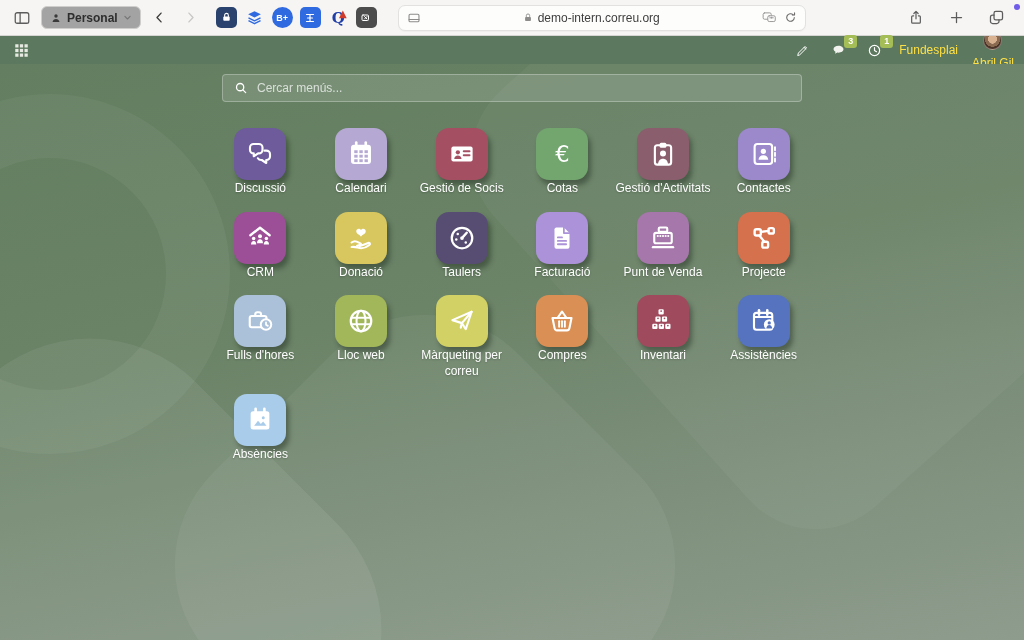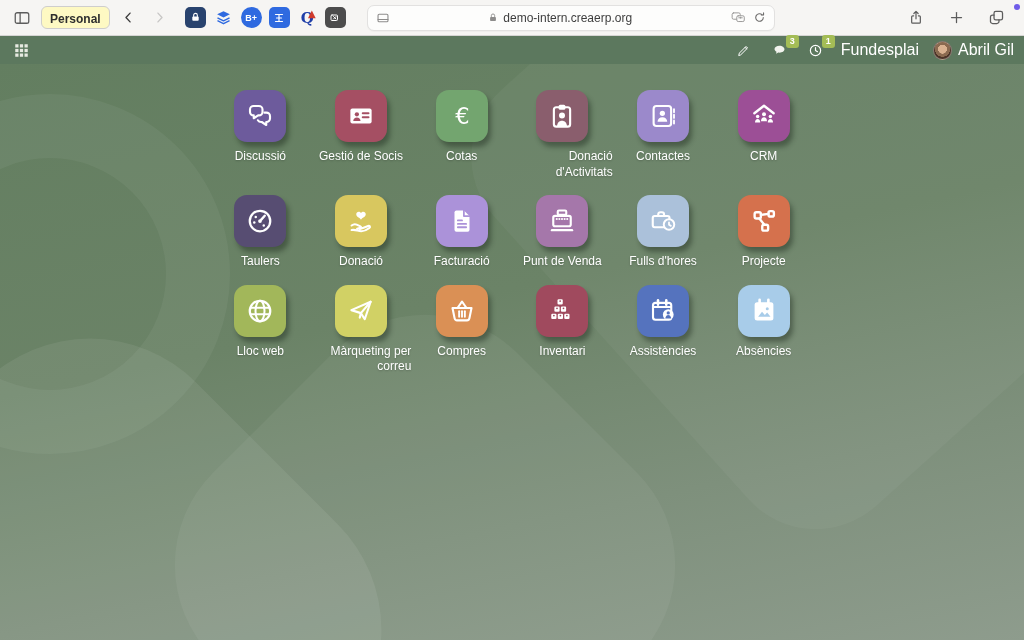--- a/index.html
+++ b/index.html
@@ -1,21 +1,21 @@
 <!DOCTYPE html>
 <html><head>
 <meta charset="utf-8">
 <style>
   * { margin:0; padding:0; box-sizing:border-box; }
   html,body { width:1024px; height:640px; overflow:hidden; font-family:"Liberation Sans",sans-serif; background:#e9e8e7; }
 
   
   .browser-toolbar { height:36px; background:#f6f5f3; border-bottom:1px solid #d6d5d4; display:flex; align-items:center; padding:0 10px; gap:7px; position:relative; }
   .tb-icon { display:flex; align-items:center; justify-content:center; width:24px; height:24px; border-radius:5px; cursor:pointer; flex:0 0 auto; }
-  .profile-pill { display:flex; align-items:center; gap:5px; height:23px; padding:0 8px; border:1px solid #cfcecd; border-radius:6px; background:#fef9c3; cursor:pointer;flex-direction:column; }
+  .profile-pill { display:flex; align-items:center; gap:5px; height:23px; padding:0 8px; border:1px solid #cfcecd; border-radius:6px; background:#a3a3a3; cursor:pointer; }
   .profile-pill .lbl { font-size:12px; font-weight:700; color:#2e2e2e; }
   .ext-badge { width:21px; height:21px; border-radius:5px; display:flex; align-items:center; justify-content:center; cursor:pointer; flex:0 0 auto; }
   .ext-blue { background:#2f6ae0; color:#fff; font-size:9px; font-weight:700; }
   .ext-circle { border-radius:50%; }
   .ext-dark { background:#29436e; }
   .ext-gray { background:#4c4c4c; color:#fff; font-size:10px; }
   .ext-q { background:transparent; color:#1f3ea8; font-family:"DejaVu Serif",serif; font-size:15px; font-weight:700; position:relative; }
   .ext-q .tick { position:absolute; top:1px; right:2px; color:#d03a2b; font-size:10px; }
   .address-bar { width:408px; height:26px; margin-left:14px; background:#fdfdfc; border:1px solid #e2e1e0; border-radius:7px; display:flex; align-items:center; padding:0 8px; cursor:text; box-shadow:0 1px 1px rgba(0,0,0,0.03); }
   .address-center { display:flex; align-items:center; gap:5px; margin:0 auto; }
@@ -23,40 +23,40 @@
   .address-right { display:flex; align-items:center; gap:7px; }
   .toolbar-spacer { flex:1; }
   .tb-right { display:flex; align-items:center; gap:16px; margin-right:6px; }
   .record-dot { position:absolute; top:4px; right:4px; width:6px; height:6px; border-radius:50%; background:#6f5ce8; }
 
   
   .app-header { height:28px; background:#5c785e; display:flex; align-items:center; padding:0 10px; color:#eef0ea; }
   .hdr-right { margin-left:auto; display:flex; align-items:center; gap:14px; }
   .hdr-btn { position:relative; display:flex; align-items:center; justify-content:center; width:22px; height:22px; cursor:pointer; }
   .hdr-badge { position:absolute; top:-4px; right:-8px; background:#a4bd56; color:#fff; font-size:9px; font-weight:700; line-height:1; padding:2px 4px; border-radius:3px; }
-  .hdr-text { font-size:16px; color:#ffffff; cursor:pointer; }
-  .user-chip { display:flex; align-items:center; gap:6px; cursor:pointer; }
+  .hdr-text { font-size:12px; color:#fde047; cursor:pointer; }
+  .user-chip { display:flex; align-items:center; gap:6px; cursor:pointer;flex-direction:column; }
   .avatar { width:19px; height:19px; border-radius:50%; background:radial-gradient(circle at 50% 42%, #d9b291 0 34%, #8a6a50 35% 58%, #4c3428 59% 100%); border:1px solid rgba(255,255,255,0.35); }
 
   
   .main { position:relative; height:576px; background:linear-gradient(168deg,#637e60 0%, #6b8367 42%, #7e907c 72%, #8e9c8d 100%); overflow:hidden; }
   .wm { position:absolute; background:rgba(255,255,255,0.07); }
   .wm-petal1 { left:-160px; bottom:-240px; width:500px; height:500px; border-radius:150px; transform:rotate(45deg); }
   .wm-petal2 { left:210px; bottom:-140px; width:430px; height:430px; border-radius:130px; transform:rotate(45deg); background:rgba(255,255,255,0.05); }
   .wm-ring { left:-130px; top:30px; width:360px; height:360px; border-radius:50%; background:transparent; border:64px solid rgba(255,255,255,0.05); }
   .wm-diag { right:-260px; top:-240px; width:760px; height:560px; transform:rotate(-42deg); background:rgba(255,255,255,0.04); border-radius:90px; }
 
   .search-bar { position:relative; width:580px; height:28px; margin:10px auto 0; background:rgba(255,255,255,0.13); border:1px solid rgba(255,255,255,0.28); border-radius:4px; display:flex; align-items:center; padding:0 11px; gap:9px; }
   .search-input { flex:1; background:transparent; border:none; outline:none; font-size:12px; color:#fff; font-family:"Liberation Sans",sans-serif; }
   .search-input::placeholder { color:rgba(255,255,255,0.72); }
 
   .apps-grid { position:relative; width:604px; margin:26px auto 0; display:grid; grid-template-columns:repeat(6,1fr); row-gap:15px; }
   .app-tile { display:flex; flex-direction:column; align-items:center; cursor:pointer; }
   .tile-box { width:52px; height:52px; border-radius:13px; display:flex; align-items:center; justify-content:center; box-shadow:3px 5px 5px rgba(25,35,25,0.42); }
-  .tile-label { margin-top:7px; font-size:12px; color:#fff; text-align:right; max-width:114px; line-height:1.3; text-shadow:0 1px 2px rgba(0,0,0,0.22); }
+  .tile-label { margin-top:1px; font-size:12px; color:#fff; text-align:center; max-width:114px; line-height:1.3; text-shadow:0 1px 2px rgba(0,0,0,0.22); }
 
   svg { display:block; }
   .ic { stroke:#fff; fill:none; stroke-width:1.7; stroke-linecap:round; stroke-linejoin:round; }
 </style>
 </head>
 <body>
 
 <div class="browser-toolbar">
   <div class="tb-icon">
     <svg width="18" height="18" viewBox="0 0 24 24" class="ic" style="stroke:#5d5d5d">
@@ -117,21 +117,21 @@
   <div class="address-bar">
     <svg width="14" height="14" viewBox="0 0 24 24" class="ic" style="stroke:#8d8c8b;stroke-width:1.9">
         <rect x="3.5" y="5.5" width="17" height="13" rx="2"></rect>
         <line x1="3.5" y1="14.5" x2="20.5" y2="14.5"></line>
       </svg>
     <span class="address-center">
       <svg width="10" height="11" viewBox="0 0 24 24">
           <rect x="5" y="10.5" width="14" height="10" rx="2" fill="#8d8c8b"></rect>
           <path d="M8 10.5V7.5a4 4 0 018 0v3" fill="none" stroke="#8d8c8b" stroke-width="2.2"></path>
         </svg>
-      <span class="url-text">demo-intern.creaerp.org</span>
+      <span class="url-text">demo-intern.correu.org</span>
     </span>
     <span class="address-right">
       <svg width="15" height="13" viewBox="0 0 26 22" class="ic" style="stroke:#9a9998;stroke-width:1.7">
           <rect x="2" y="3" width="14" height="11" rx="2.5"></rect>
           <rect x="10" y="8" width="13" height="10" rx="2.5" fill="#fdfdfc"></rect>
           <line x1="13.5" y1="11.5" x2="19.5" y2="11.5"></line>
           <line x1="16.5" y1="10.5" x2="16.5" y2="12"></line>
         </svg>
       <svg width="13" height="13" viewBox="0 0 24 24" class="ic" style="stroke:#6e6d6c;stroke-width:2">
           <path d="M19 12a7 7 0 11-2.1-5"></path>
@@ -206,34 +206,64 @@
     </div>
   </div>
 </div>
 
 <div class="main">
   <div class="wm wm-ring"></div>
   <div class="wm wm-petal1"></div>
   <div class="wm wm-petal2"></div>
   <div class="wm wm-diag"></div>
 
+  <div class="search-bar">
+    <svg width="14" height="14" viewBox="0 0 24 24" class="ic" style="stroke-width:2.2">
+        <circle cx="10.5" cy="10.5" r="6.2"></circle>
+        <line x1="15.2" y1="15.2" x2="20" y2="20"></line>
+      </svg>
+    <input class="search-input" type="text" placeholder="Cercar menús..." style="">
+  </div>
 
   <div class="apps-grid">
   <div class="app-tile">
     <div class="tile-box" style="background: rgb(109, 91, 156); --tile: #6d5b9c;">
       <span class="tile-icon">
             <svg width="30" height="30" viewBox="0 0 24 24" class="ic">
               <path d="M4 6.8C4 5.2 5.3 4 6.9 4h4.2C12.7 4 14 5.2 14 6.8v1.9c0 1.6-1.3 2.8-2.9 2.8h-.6L7 13.8v-2.3h-.1C5.3 11.5 4 10.3 4 8.7z"></path>
               <path d="M15.6 9.3h1.5c1.6 0 2.9 1.2 2.9 2.8V14c0 1.6-1.3 2.8-2.9 2.8H17v2.4l-3.6-2.4h-.5c-1.1 0-2.1-.6-2.6-1.4"></path>
             </svg>
           </span>
     </div>
     <div class="tile-label">Discussió</div>
   </div>
 
+  <div class="app-tile">
+    <div class="tile-box" style="background: rgb(181, 169, 212); --tile: #b5a9d4;">
+      <span class="tile-icon">
+            <svg width="30" height="30" viewBox="0 0 24 24" class="ic">
+              <rect x="4" y="4.6" width="16" height="15.4" rx="2.4" fill="#fff" stroke="none"></rect>
+              <line x1="8.2" y1="2.8" x2="8.2" y2="6" stroke-width="2.1"></line>
+              <line x1="15.8" y1="2.8" x2="15.8" y2="6" stroke-width="2.1"></line>
+              <g fill="var(--tile)" stroke="none">
+                <rect x="6.6" y="9" width="2.7" height="2.3"></rect>
+                <rect x="10.7" y="9" width="2.7" height="2.3"></rect>
+                <rect x="14.8" y="9" width="2.7" height="2.3"></rect>
+                <rect x="6.6" y="12.6" width="2.7" height="2.3"></rect>
+                <rect x="10.7" y="12.6" width="2.7" height="2.3"></rect>
+                <rect x="14.8" y="12.6" width="2.7" height="2.3"></rect>
+                <rect x="6.6" y="16.2" width="2.7" height="2.3"></rect>
+                <rect x="10.7" y="16.2" width="2.7" height="2.3"></rect>
+                <rect x="14.8" y="16.2" width="2.7" height="2.3"></rect>
+              </g>
+            </svg>
+          </span>
+    </div>
+    <div class="tile-label">Calendari</div>
+  </div>
 
   <div class="app-tile">
     <div class="tile-box" style="background: rgb(165, 79, 99); --tile: #a54f63;">
       <span class="tile-icon">
             <svg width="30" height="30" viewBox="0 0 24 24" class="ic">
               <rect x="3.5" y="6" width="17" height="12" rx="1.6" fill="#fff" stroke="none"></rect>
               <circle cx="8.7" cy="10.6" r="1.7" fill="var(--tile)" stroke="none"></circle>
               <path d="M5.8 15.9c0-1.7 1.3-2.7 2.9-2.7s2.9 1 2.9 2.7z" fill="var(--tile)" stroke="none"></path>
               <line x1="13.4" y1="9.8" x2="18" y2="9.8" stroke="var(--tile)" stroke-width="1.6"></line>
               <line x1="13.4" y1="13" x2="18" y2="13" stroke="var(--tile)" stroke-width="1.6"></line>
@@ -258,21 +288,21 @@
     <div class="tile-box" style="background: rgb(138, 94, 109); --tile: #8a5e6d;">
       <span class="tile-icon">
             <svg width="30" height="30" viewBox="0 0 24 24" class="ic">
               <rect x="5.5" y="5" width="13" height="15.5" rx="2"></rect>
               <rect x="9.3" y="3" width="5.4" height="4" rx="1.2" fill="#fff" stroke="none"></rect>
               <circle cx="12" cy="11.6" r="2.4" fill="#fff" stroke="none"></circle>
               <path d="M8 20.4c0-3 1.8-4.7 4-4.7s4 1.7 4 4.7z" fill="#fff" stroke="none"></path>
             </svg>
           </span>
     </div>
-    <div class="tile-label">Donació d'Activitats</div>
+    <div class="tile-label">Gestió d'Activitats</div>
   </div>
 
   <div class="app-tile">
     <div class="tile-box" style="background: rgb(155, 137, 203); --tile: #9b89cb;">
       <span class="tile-icon">
             <svg width="30" height="30" viewBox="0 0 24 24" class="ic">
               <rect x="4.5" y="4" width="14" height="16" rx="2.2"></rect>
               <circle cx="11.5" cy="9.8" r="2.1" fill="#fff" stroke="none"></circle>
               <path d="M7.6 16.6c0-2.3 1.7-3.7 3.9-3.7s3.9 1.4 3.9 3.7z" fill="#fff" stroke="none"></path>
               <line x1="20.8" y1="6.5" x2="20.8" y2="9" stroke-width="1.5"></line>
@@ -298,48 +328,48 @@
                 <path d="M15 17.2c0-1.9.9-2.9 2.1-2.9s2.1 1 2.1 2.9z"></path>
               </g>
             </svg>
           </span>
     </div>
     <div class="tile-label">CRM</div>
   </div>
 
 
   <div class="app-tile">
+    <div class="tile-box" style="background: rgb(216, 199, 95); --tile: #d8c75f;">
+      <span class="tile-icon">
+            <svg width="30" height="30" viewBox="0 0 24 24" class="ic">
+              <path d="M12 11c-.9-1.9-3.8-2.1-3.8-4.4 0-1.2.9-2.1 2-2.1.8 0 1.5.5 1.8 1.1.3-.6 1-1.1 1.8-1.1 1.1 0 2 .9 2 2.1 0 2.3-2.9 2.5-3.8 4.4z" fill="#fff" stroke="none"></path>
+              <path d="M4.5 15.6c1.3-1 2.7-1.3 4-.7l3.1 1.4c.5.2.5 1-.1 1.2l-2.6.8"></path>
+              <path d="M11 18.4c2.8-.9 5.4-1.9 6.7-2.4 1.2-.4 2 .8 1 1.6-1.8 1.4-4.3 2.6-6.5 2.6-2.7 0-4.5-1.6-7.7-1"></path>
+            </svg>
+          </span>
+    </div>
+    <div class="tile-label">Donació</div>
+  </div>
+
+  <div class="app-tile">
     <div class="tile-box" style="background: rgb(87, 77, 114); --tile: #574d72;">
       <span class="tile-icon">
             <svg width="30" height="30" viewBox="0 0 24 24" class="ic">
               <circle cx="12" cy="12" r="8.2" stroke-width="1.8"></circle>
               <g fill="#fff" stroke="none">
                 <circle cx="12" cy="12" r="1.5"></circle>
                 <circle cx="7.4" cy="13.2" r="1"></circle>
                 <circle cx="8.6" cy="8.8" r="1"></circle>
                 <circle cx="15" cy="15.6" r="1"></circle>
               </g>
               <line x1="13" y1="10.9" x2="15.8" y2="7.8" stroke-width="1.9"></line>
             </svg>
           </span>
     </div>
     <div class="tile-label">Taulers</div>
-  </div>
-
-  <div class="app-tile">
-    <div class="tile-box" style="background: rgb(216, 199, 95); --tile: #d8c75f;">
-      <span class="tile-icon">
-            <svg width="30" height="30" viewBox="0 0 24 24" class="ic">
-              <path d="M12 11c-.9-1.9-3.8-2.1-3.8-4.4 0-1.2.9-2.1 2-2.1.8 0 1.5.5 1.8 1.1.3-.6 1-1.1 1.8-1.1 1.1 0 2 .9 2 2.1 0 2.3-2.9 2.5-3.8 4.4z" fill="#fff" stroke="none"></path>
-              <path d="M4.5 15.6c1.3-1 2.7-1.3 4-.7l3.1 1.4c.5.2.5 1-.1 1.2l-2.6.8"></path>
-              <path d="M11 18.4c2.8-.9 5.4-1.9 6.7-2.4 1.2-.4 2 .8 1 1.6-1.8 1.4-4.3 2.6-6.5 2.6-2.7 0-4.5-1.6-7.7-1"></path>
-            </svg>
-          </span>
-    </div>
-    <div class="tile-label">Donació</div>
   </div>
 
   <div class="app-tile">
     <div class="tile-box" style="background: rgb(171, 146, 217); --tile: #ab92d9;">
       <span class="tile-icon">
             <svg width="30" height="30" viewBox="0 0 24 24" class="ic">
               <path d="M8.5 3.5h5l4.5 4.5v11a1.5 1.5 0 01-1.5 1.5h-9A1.5 1.5 0 016 19V5a1.5 1.5 0 011.5-1.5z" fill="#fff" stroke="none"></path>
               <path d="M13.5 3.5v4.5H18" stroke="var(--tile)" stroke-width="1.4"></path>
               <g stroke="var(--tile)" stroke-width="1.5">
                 <line x1="8.7" y1="11.5" x2="12" y2="11.5"></line>
@@ -366,45 +396,45 @@
                 <circle cx="16.2" cy="10.4" r=".85"></circle>
               </g>
               <line x1="4" y1="19.3" x2="20" y2="19.3" stroke-width="1.9"></line>
             </svg>
           </span>
     </div>
     <div class="tile-label">Punt de Venda</div>
   </div>
 
   <div class="app-tile">
-    <div class="tile-box" style="background: rgb(171, 193, 218); --tile: #abc1da;">
-      <span class="tile-icon">
-            <svg width="30" height="30" viewBox="0 0 24 24" class="ic">
-              <rect x="3.8" y="8" width="13.4" height="9" rx="1.6"></rect>
-              <path d="M8.2 8V6.6C8.2 5.7 8.9 5 9.8 5h1.4c.9 0 1.6.7 1.6 1.6V8"></path>
-              <circle cx="16.8" cy="14.8" r="4.2" fill="var(--tile)" stroke-width="1.6"></circle>
-              <path d="M16.8 13v2l1.5.9" stroke-width="1.4"></path>
-            </svg>
-          </span>
-    </div>
-    <div class="tile-label">Fulls d'hores</div>
-  </div>
-
-  <div class="app-tile">
     <div class="tile-box" style="background: rgb(213, 113, 77); --tile: #d5714d;">
       <span class="tile-icon">
             <svg width="30" height="30" viewBox="0 0 24 24" class="ic" style="stroke-width:1.9">
               <rect x="4.5" y="5" width="5" height="5" rx="1.4"></rect>
               <rect x="15.6" y="4.1" width="4.3" height="4.3" rx="1.3"></rect>
               <rect x="10.6" y="15" width="4.7" height="4.7" rx="1.4"></rect>
               <path d="M9.5 7.1l6.1-.8M8.3 10l4 5"></path>
             </svg>
           </span>
     </div>
     <div class="tile-label">Projecte</div>
+  </div>
+
+  <div class="app-tile">
+    <div class="tile-box" style="background: rgb(171, 193, 218); --tile: #abc1da;">
+      <span class="tile-icon">
+            <svg width="30" height="30" viewBox="0 0 24 24" class="ic">
+              <rect x="3.8" y="8" width="13.4" height="9" rx="1.6"></rect>
+              <path d="M8.2 8V6.6C8.2 5.7 8.9 5 9.8 5h1.4c.9 0 1.6.7 1.6 1.6V8"></path>
+              <circle cx="16.8" cy="14.8" r="4.2" fill="var(--tile)" stroke-width="1.6"></circle>
+              <path d="M16.8 13v2l1.5.9" stroke-width="1.4"></path>
+            </svg>
+          </span>
+    </div>
+    <div class="tile-label">Fulls d'hores</div>
   </div>
 
   <div class="app-tile">
     <div class="tile-box" style="background: rgb(162, 183, 90); --tile: #a2b75a;">
       <span class="tile-icon">
             <svg width="30" height="30" viewBox="0 0 24 24" class="ic" style="stroke-width:1.6">
               <circle cx="12" cy="12" r="8.2" stroke-width="1.8"></circle>
               <ellipse cx="12" cy="12" rx="3.6" ry="8.2"></ellipse>
               <line x1="4.6" y1="9.4" x2="19.4" y2="9.4"></line>
               <line x1="4.6" y1="14.6" x2="19.4" y2="14.6"></line>

